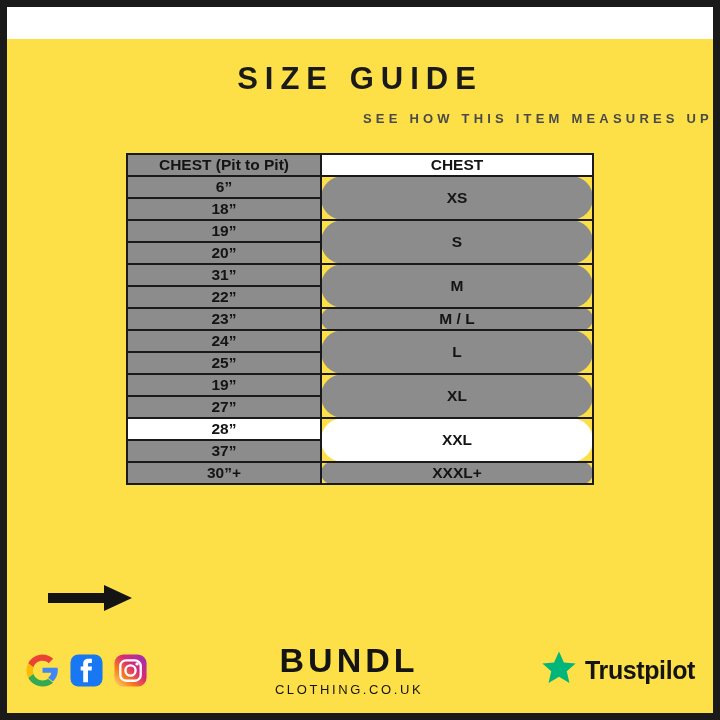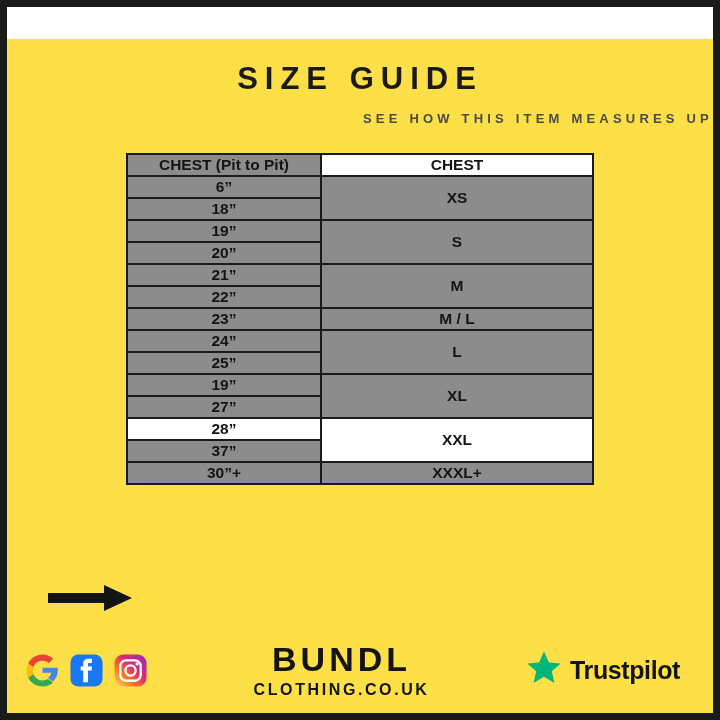--- a/index.html
+++ b/index.html
@@ -64,33 +64,34 @@
     height: 40px;
   }
   td.chest {
     width: 194px;
     background: #8c8c8c;
   }
   td.chest.white { background: #ffffff; }
   td.size {
     background: #8c8c8c;
     font-size: 17px;
+    border-radius: 24px;
   }
   td.size.white { background: #ffffff; }
   .arrow {
     position: absolute;
     left: -78px;
     top: 432px;
     width: 84px;
     height: 26px;
   }
   .arrow svg { display: block; }
   .footer {
     position: absolute;
-    left: 0; right: 15px;
+    left: 0; right: 0;
     bottom: 12px;
     height: 62px;
     display: flex;
     align-items: center;
     justify-content: space-between;
     padding: 0 18px;
   }
   .social {
     display: flex;
     align-items: center;
@@ -103,22 +104,22 @@
     margin-left: 10px;
   }
   .brand-name {
     font-size: 34px;
     font-weight: bold;
     letter-spacing: 4px;
     color: #141414;
     line-height: 1;
   }
   .brand-sub {
-    font-size: 16px;
-    font-weight: bold;
+    font-size: 13px;
+    font-weight: normal;
     letter-spacing: 2.6px;
     color: #141414;
     margin-top: 5px;
   }
   .trustpilot {
     display: flex;
     align-items: center;
     gap: 7px;
   }
   .tp-label {
@@ -162,21 +163,21 @@
 
           <tr>
             <td class="chest">19”</td>
             <td class="size" rowspan="2">S</td>
           </tr>
           <tr>
             <td class="chest">20”</td>
           </tr>
 
           <tr>
-            <td class="chest">21”</td>
+            <td class="chest">31”</td>
             <td class="size" rowspan="2">M</td>
           </tr>
           <tr>
             <td class="chest">22”</td>
           </tr>
 
           <tr>
             <td class="chest">23”</td>
             <td class="size">M / L</td>
           </tr>

